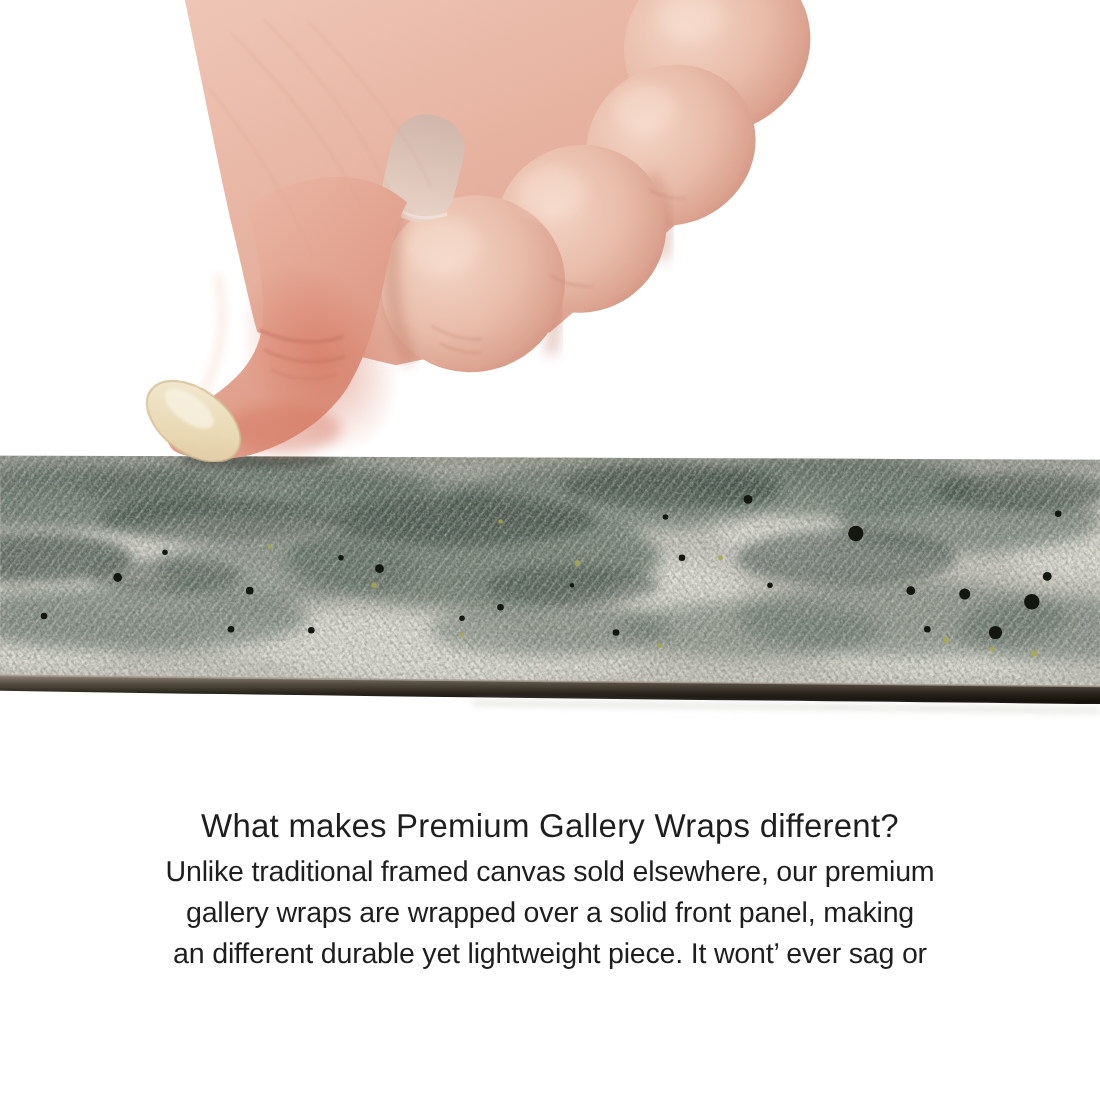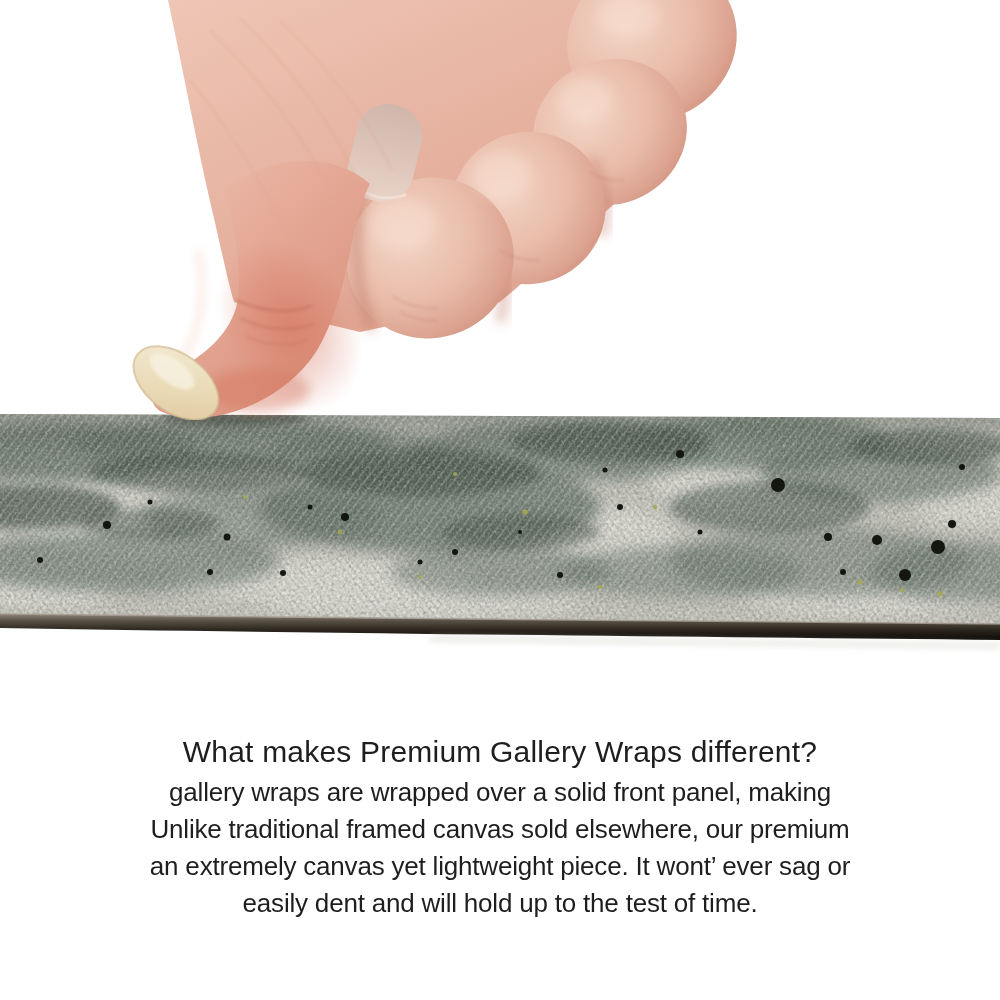--- a/index.html
+++ b/index.html
@@ -268,19 +268,18 @@
     <g stroke="#d9a68f" stroke-width="1.6" fill="none" opacity="0.4" filter="url(#hb2)">
       <path d="M210,30 C260,80 300,130 330,190"></path>
       <path d="M240,18 C290,68 330,118 356,178"></path>
       <path d="M190,80 C230,130 262,180 286,236"></path>
       <path d="M280,20 C330,70 368,118 392,170"></path>
     </g>
   </svg>
 
   <div class="caption">
     <div class="caption-heading">What makes Premium Gallery Wraps different?</div>
+    <div class="caption-line">Unlike traditional framed canvas sold elsewhere, our premium</div>
     <div class="caption-line">gallery wraps are wrapped over a solid front panel, making</div>
-    <div class="caption-line">Unlike traditional framed canvas sold elsewhere, our premium</div>
-    <div class="caption-line">an extremely canvas yet lightweight piece. It wont’ ever sag or</div>
-    <div class="caption-line">easily dent and will hold up to the test of time.</div>
+    <div class="caption-line">an different durable yet lightweight piece. It wont’ ever sag or</div>
   </div>
 
 </div>
 
 </body></html>

